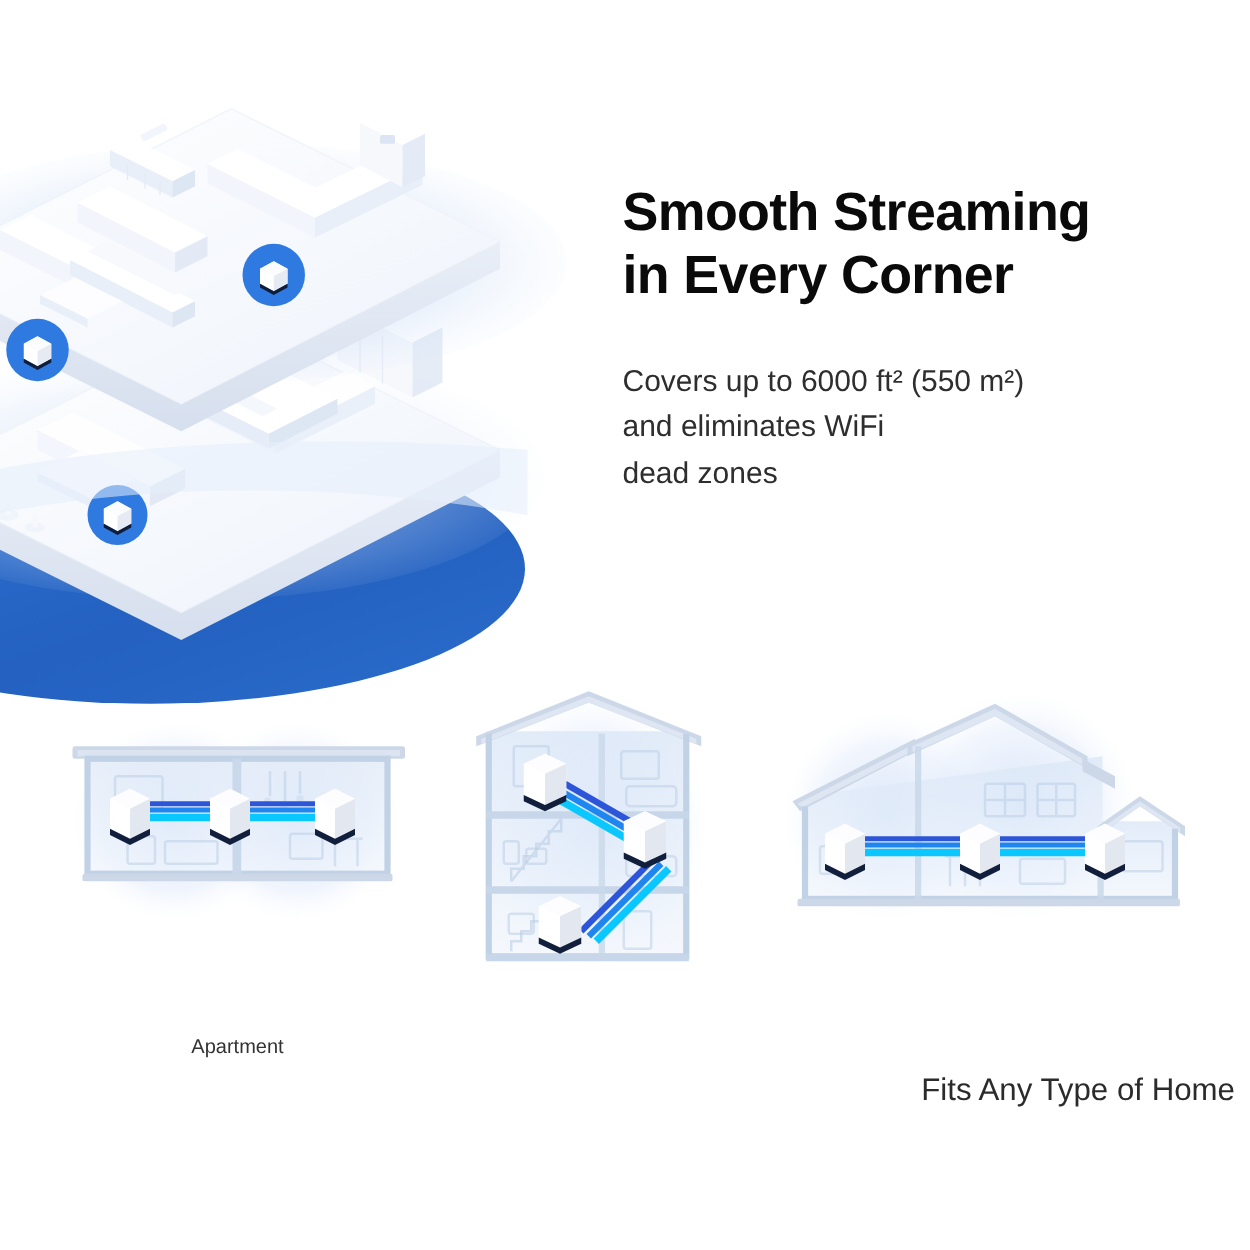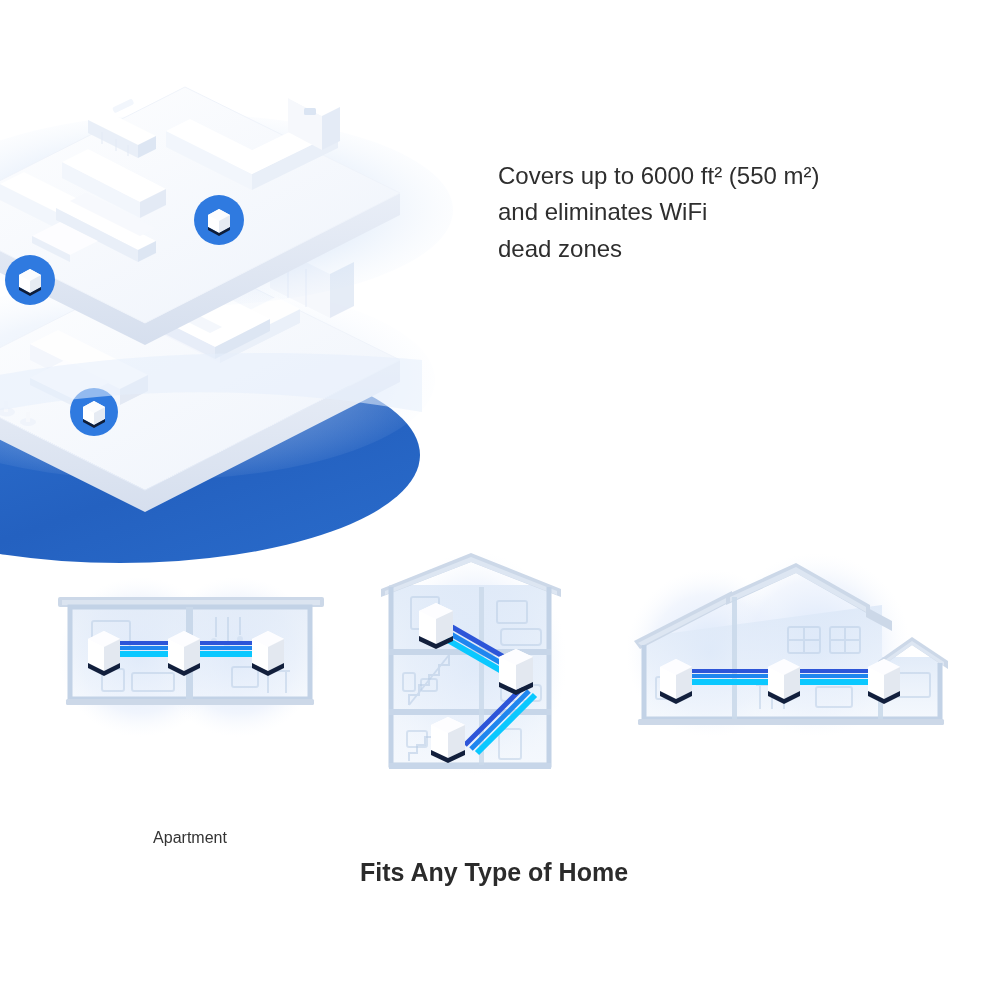--- a/index.html
+++ b/index.html
@@ -13,39 +13,39 @@
 
   
   .hero { position: absolute; left: 0; top: 0; width: 1000px; height: 540px; }
   .hero-art { position: absolute; left: -30px; top: 60px; width: 500px; height: 480px; }
   .hero-copy { position: absolute; left: 498px; top: 145px; width: 460px; }
   .hero-title {
     font-size: 43px; font-weight: 700; line-height: 1.17;
     color: #0a0a0a; letter-spacing: -0.5px; white-space: pre-line;
   }
   .hero-sub {
-    margin-top: 13px;
+    margin-top: 42px;
     font-size: 24px; font-weight: 400; line-height: 1.52;
     color: #2e2e2e; white-space: pre-line;
   }
 
   
   .types { position: absolute; left: 0; top: 545px; width: 1000px; height: 290px; }
   .type-card { position: absolute; top: 0; height: 290px; }
   .type-card.apartment { left: 40px; width: 300px; }
   .type-card.multistory { left: 355px; width: 250px; }
   .type-card.ranch { left: 620px; width: 340px; }
   .type-art { position: absolute; left: 0; top: 0; width: 100%; }
   .type-label {
     position: absolute; left: 0; width: 100%; top: 240px;
     text-align: center; font-size: 16px; color: #333; font-weight: 400; margin-top: 44px;
   }
   .footer-caption {
     position: absolute; left: 0; top: 858px; width: 988px;
-    text-align: center; font-size: 25px; color: #2b2b2b; font-weight: 700;
+    text-align: right; font-size: 25px; color: #2b2b2b; font-weight: 400;
   }
   svg { display: block; overflow: visible; }
 </style>
 </head>
 <body>
 
 <div id="page">
 
   <section class="hero">
 
@@ -203,20 +203,22 @@
             <path d="M 0,1 L 11,-5 L 11,7 L 0,13 Z" fill="#e6ebf3"></path>
             <path d="M -11,7 L 0,13 L 11,7 L 11,10 L 0,16 L -11,10 Z" fill="#0f1d38"></path>
           </g>
         </g>
 
         <path d="M -60,372 C 80,330 260,318 452,352 L 452,300 C 250,282 60,300 -60,336 Z" fill="#e6eefb" opacity="0.55"></path>
       </svg>
     </div>
 
     <div class="hero-copy">
+      <h1 class="hero-title">Smooth Streaming
+in Every Corner</h1>
       <p class="hero-sub">Covers up to 6000 ft² (550 m²)
 and eliminates WiFi
 dead zones</p>
     </div>
   </section>
 
   <section class="types">
 
     <div class="type-card apartment">
       <div class="type-art">

